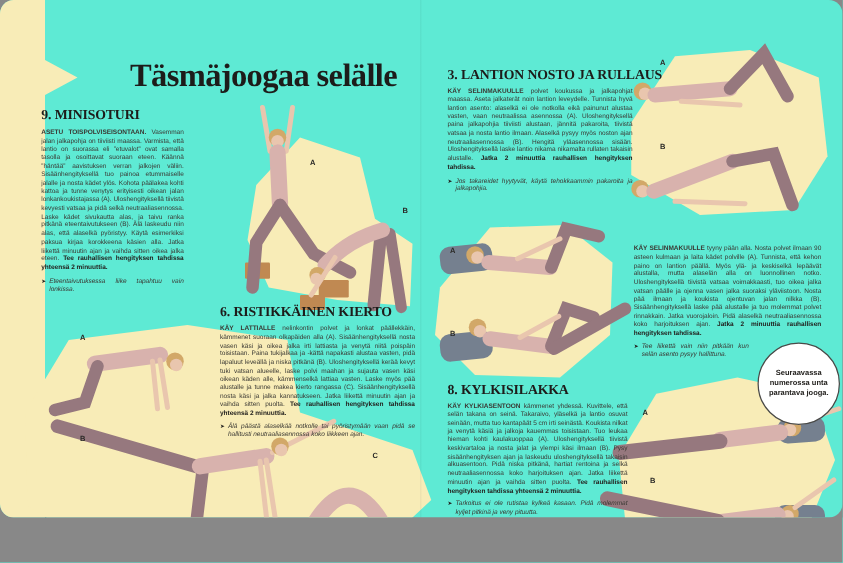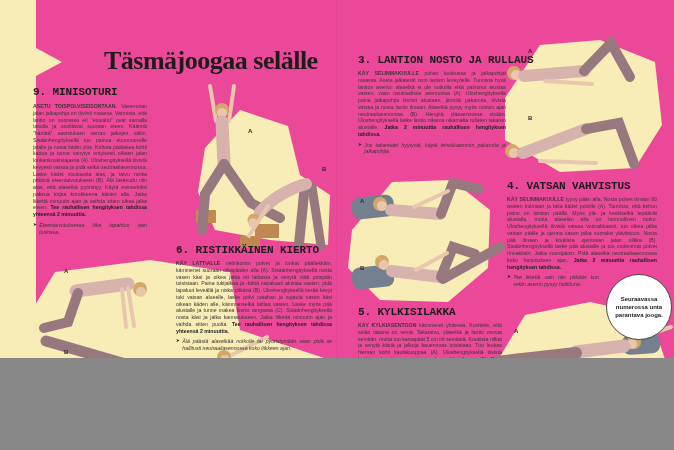--- a/index.html
+++ b/index.html
@@ -1,29 +1,29 @@
 <!DOCTYPE html>
 <html><head>
 <meta charset="utf-8">
 <style>
   html,body{margin:0;padding:0;background:#888;}
   .spread{
-    position:relative;width:674px;height:358px;background:#ec4899;
-    overflow:hidden;font-family:"Liberation Sans",sans-serif;color:#33312e;
+    position:relative;width:674px;height:414px;background:#5eead4;
+    overflow:hidden;font-family:"Liberation Sans",sans-serif;color:#33312e;border-radius:11px;
   }
   .bg-layer{position:absolute;inset:0;z-index:0;}
   .gutter{position:absolute;left:336px;top:0;width:2px;height:450px;
     background:linear-gradient(90deg,rgba(0,0,0,0.05),rgba(0,0,0,0.0));z-index:1;}
   .txt{position:absolute;z-index:2;}
   .page-title{
     font-family:"Liberation Serif","DejaVu Serif",serif;font-weight:700;
     font-size:26px;letter-spacing:-0.5px;color:#1d1c1a;white-space:nowrap;
   }
   .sec-heading{
-    font-family:Liberation Mono, monospace;font-weight:700;
+    font-family:Liberation Serif, serif;font-weight:700;
     font-size:11px;letter-spacing:-0.1px;color:#1d1c1a;white-space:nowrap;
   }
   .body-text{font-size:5.2px;line-height:1.3;text-align:justify;color:#3a3833;}
   .body-text .lead{font-weight:700;}
   .bold-end{font-weight:700;color:#23211e;}
   .tip{display:flex;gap:2.5px;font-size:5.2px;line-height:1.3;font-style:italic;color:#3a3833;margin-top:4px;}
   .tip .arrow{font-style:normal;font-size:4.6px;line-height:1.5;color:#23211e;}
   .pose-label{position:absolute;z-index:2;font-size:6px;font-weight:700;color:#2b2a27;}
   .badge{
     position:absolute;z-index:2;left:606px;top:274px;width:66px;height:66px;
@@ -185,31 +185,30 @@
   <div class="txt sec-heading" style="left:358px;top:54px;">3. LANTION NOSTO JA RULLAUS</div>
   <div class="txt body-text" style="left:358px;top:70px;width:148px;">
     <span class="lead">KÄY SELINMAKUULLE</span><span> polvet koukussa ja jalkapohjat maassa. Aseta jalkaterät noin lantion leveydelle. Tunnista hyvä lantion asento: alaselkä ei ole notkolla eikä painunut alustaa vasten, vaan neutraalissa asennossa (A). Uloshengityksellä paina jalkapohjia tiiviisti alustaan, jännitä pakaroita, tiivistä vatsaa ja nosta lantio ilmaan. Alaselkä pysyy myös noston ajan neutraaliasennossa (B). Hengitä yläasennossa sisään. Uloshengityksellä laske lantio nikama nikamalta rullaten takaisin alustalle.</span>
     <span class="bold-end">Jatka 2 minuuttia rauhallisen hengityksen tahdissa.</span>
     <div class="tip">
       <span class="arrow">➤</span>
       <em>Jos takareidet hyytyvät, käytä tehokkaammin pakaroita ja jalkapohjia.</em>
     </div>
   </div>
 
-  <div class="txt sec-heading" style="left:507px;top:180px;">4. VATSAN VAHVISTUS</div>
   <div class="txt body-text" style="left:507px;top:196px;width:150px;">
     <span class="lead">KÄY SELINMAKUULLE</span><span> tyyny pään alla. Nosta polvet ilmaan 90 asteen kulmaan ja laita kädet polville (A). Tunnista, että kehon paino on lantion päällä. Myös ylä- ja keskiselkä lepäävät alustalla, mutta alaselän alla on luonnollinen notko. Uloshengityksellä tiivistä vatsaa voimakkaasti, tuo oikea jalka vatsan päälle ja ojenna vasen jalka suoraksi yläviistoon. Nosta pää ilmaan ja koukista ojentuvan jalan nilkka (B). Sisäänhengityksellä laske pää alustalle ja tuo molemmat polvet rinnakkain. Jatka vuorojaloin. Pidä alaselkä neutraaliasennossa koko harjoituksen ajan.</span>
     <span class="bold-end">Jatka 2 minuuttia rauhallisen hengityksen tahdissa.</span>
     <div class="tip" style="width:92px;">
       <span class="arrow">➤</span>
       <em>Tee liikettä vain niin pitkään kun selän asento pysyy hallittuna.</em>
     </div>
   </div>
 
-  <div class="txt sec-heading" style="left:358px;top:306px;">5. KYLKISILAKKA</div>
+  <div class="txt sec-heading" style="left:358px;top:306px;">8. KYLKISILAKKA</div>
   <div class="txt body-text" style="left:358px;top:322px;width:144px;">
     <span class="lead">KÄY KYLKIASENTOON</span><span> kämmenet yhdessä. Kuvittele, että selän takana on seinä. Takaraivo, yläselkä ja lantio osuvat seinään, mutta tuo kantapäät 5 cm irti seinästä. Koukista nilkat ja venytä käsiä ja jalkoja kauemmas toisistaan. Tuo leukaa hieman kohti kaulakuoppaa (A). Uloshengityksellä tiivistä keskivartaloa ja nosta jalat ja ylempi käsi ilmaan (B). Pysy sisäänhengityksen ajan ja laskeudu uloshengityksellä takaisin alkuasentoon. Pidä niska pitkänä, hartiat rentoina ja selkä neutraaliasennossa koko harjoituksen ajan. Jatka liikettä minuutin ajan ja vaihda sitten puolta.</span>
     <span class="bold-end">Tee rauhallisen hengityksen tahdissa yhteensä 2 minuuttia.</span>
     <div class="tip">
       <span class="arrow">➤</span>
       <em>Tarkoitus ei ole rutistaa kylkeä kasaan. Pidä molemmat kyljet pitkinä ja veny pituutta.</em>
     </div>
   </div>
 
   <div class="badge">Seuraavassa numerossa unta parantava jooga.</div>

